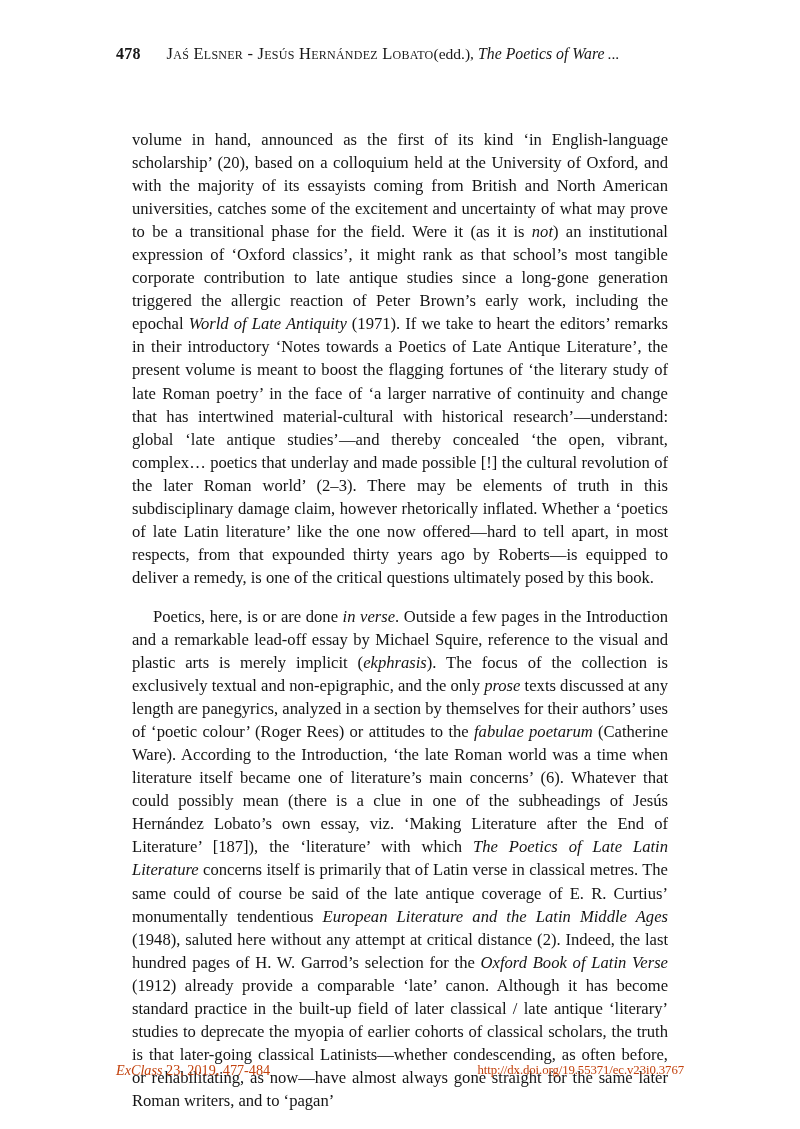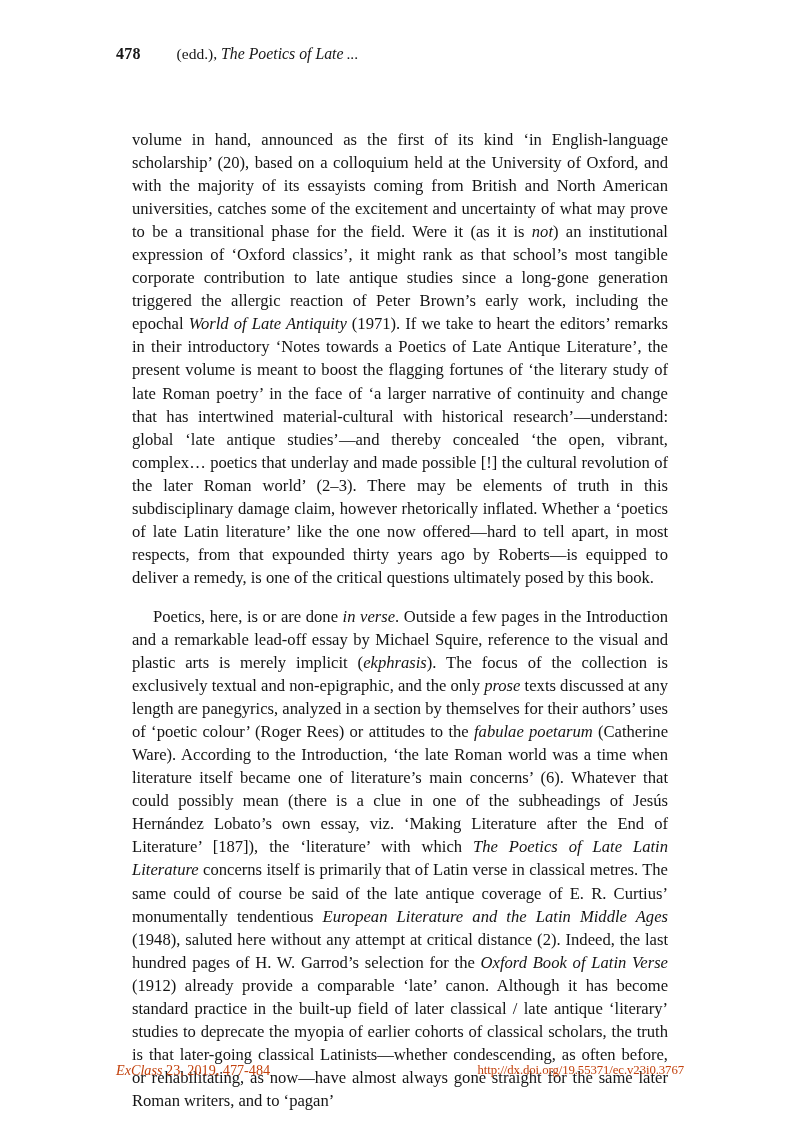--- a/index.html
+++ b/index.html
@@ -33,21 +33,21 @@
     align-items: baseline;
     white-space: nowrap;
     font-size: 15.5px;
     line-height: 20px;
     color: #171717;
   }
   .folio {
     font-weight: bold;
     font-size: 16px;
     letter-spacing: 0.2px;
-    margin-right: 36px;
+    margin-right: 26px;
   }
   .head-authors {
     font-variant: small-caps;
     font-size: 16.5px;
     letter-spacing: 0.25px;
   }
   .head-edd {
     font-size: 15.5px;
   }
   .head-title {
@@ -113,22 +113,23 @@
     letter-spacing: -0.1px;
   }
 </style>
 </head>
 <body>
 
 <div class="page">
 
   <div class="running-head">
     <span class="folio">478</span>
+    <span class="head-authors">Jaś Elsner - Jesús Hernández Lobato</span>
     <span class="head-edd">(edd.),</span>
-    <span class="head-title">The Poetics of Late</span>
+    <span class="head-title">The Poetics of Ware</span>
     <span class="head-ellipsis">...</span>
   </div>
 
   <div class="body-text" id="body-text">
       <p><span>volume in hand, announced as the first of its kind ‘in English-language scholarship’ (20), based on a colloquium held at the University of Oxford, and with the majority of its essayists coming from British and North American universities, catches some of the excitement and uncertainty of what may prove to be a transitional phase for the field. Were it (as it is </span><i>not</i><span>) an institutional expression of ‘Oxford classics’, it might rank as that school’s most tangible corporate contribution to late antique studies since a long-gone generation triggered the allergic reaction of Peter Brown’s early work, including the epochal </span><i>World of Late Antiquity</i><span> (1971). If we take to heart the editors’ remarks in their introductory ‘Notes towards a Poetics of Late Antique Literature’, the present volume is meant to boost the flagging fortunes of ‘the literary study of late Roman poetry’ in the face of ‘a larger narrative of continuity and change that has intertwined material-cultural with historical research’—understand: global ‘late antique studies’—and thereby concealed ‘the open, vibrant, complex… poetics that underlay and made possible [!] the cultural revolution of the later Roman world’ (2–3). There may be elements of truth in this subdisciplinary damage claim, however rhetorically inflated. Whether a ‘poetics of late Latin literature’ like the one now offered—hard to tell apart, in most respects, from that expounded thirty years ago by Roberts—is equipped to deliver a remedy, is one of the critical questions ultimately posed by this book.</span></p>
       <p class="indent"><span>Poetics, here, is or are done </span><i>in verse</i><span>. Outside a few pages in the Introduction and a remarkable lead-off essay by Michael Squire, reference to the visual and plastic arts is merely implicit (</span><i>ekphrasis</i><span>). The focus of the collection is exclusively textual and non-epigraphic, and the only </span><i>prose</i><span> texts discussed at any length are panegyrics, analyzed in a section by themselves for their authors’ uses of ‘poetic colour’ (Roger Rees) or attitudes to the </span><i>fabulae poetarum</i><span> (Catherine Ware). According to the Introduction, ‘the late Roman world was a time when literature itself became one of literature’s main concerns’ (6). Whatever that could possibly mean (there is a clue in one of the subheadings of Jesús Hernández Lobato’s own essay, viz. ‘Making Literature after the End of Literature’ [187]), the ‘literature’ with which </span><i>The Poetics of Late Latin Literature</i><span> concerns itself is primarily that of Latin verse in classical metres. The same could of course be said of the late antique coverage of E. R. Curtius’ monumentally tendentious </span><i>European Literature and the Latin Middle Ages</i><span> (1948), saluted here without any attempt at critical distance (2). Indeed, the last hundred pages of H. W. Garrod’s selection for the </span><i>Oxford Book of Latin Verse</i><span> (1912) already provide a comparable ‘late’ canon. Although it has become standard practice in the built-up field of later classical / late antique ‘literary’ studies to deprecate the myopia of earlier cohorts of classical scholars, the truth is that later-going classical Latinists—whether condescending, as often before, or rehabilitating, as now—have almost always gone straight for the same later Roman writers, and to ‘pagan’</span></p>
     </div>
 
   <div class="footer">
     <div class="footer-left">

